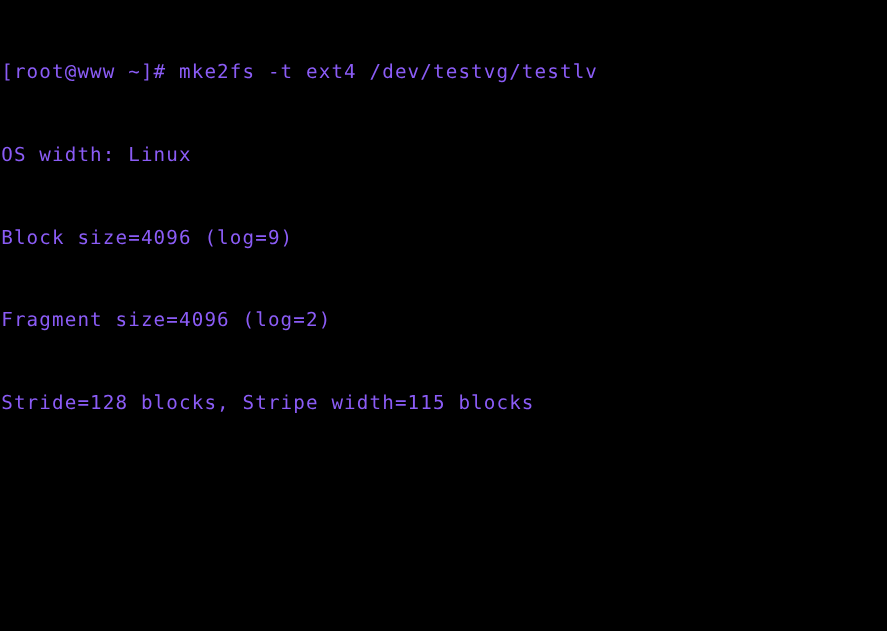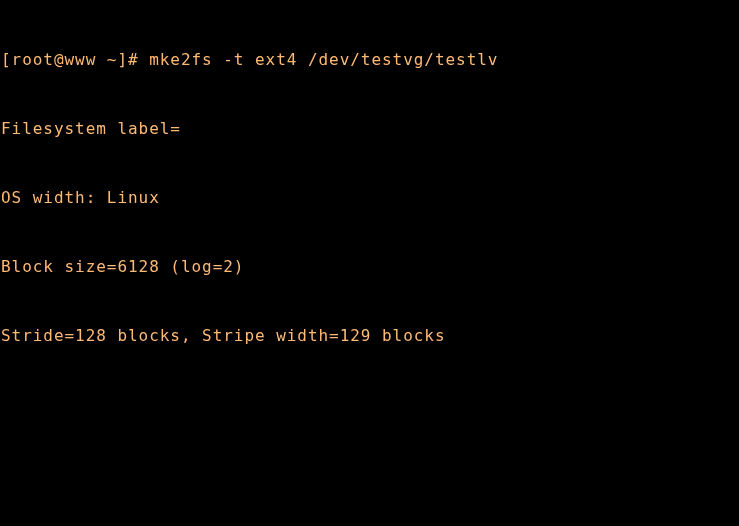--- a/index.html
+++ b/index.html
@@ -9,45 +9,45 @@
   }
   body {
     width: 739px;
     height: 526px;
     overflow: hidden;
   }
   #terminal {
     width: 739px;
     height: 446px;
     background: #000000;
-    color: #fdba74;
+    color: #8b5cf6;
     font-family: "DejaVu Sans Mono", "Liberation Mono", monospace;
     font-size: 16px;
     line-height: 23px;
     letter-spacing: 0.95px;
     padding: 2px 0 0 1px;
     box-sizing: border-box;
     overflow: hidden;
     white-space: pre;
   }
   .line {
     height: 23px;
     white-space: pre;
     font-family: "DejaVu Sans Mono", "Liberation Mono", monospace;
   }
 </style>
 </head>
 <body>
 
 <div id="terminal">
   <div class="line">[root@www ~]# mke2fs -t ext4 /dev/testvg/testlv</div>
-  <div class="line">Filesystem label=</div>
   <div class="line">OS width: Linux</div>
-  <div class="line">Block size=6128 (log=2)</div>
-  <div class="line">Stride=128 blocks, Stripe width=129 blocks</div>
+  <div class="line">Block size=4096 (log=9)</div>
+  <div class="line">Fragment size=4096 (log=2)</div>
+  <div class="line">Stride=128 blocks, Stripe width=115 blocks</div>
   
   
   
   
   
   
   
   
   
   

